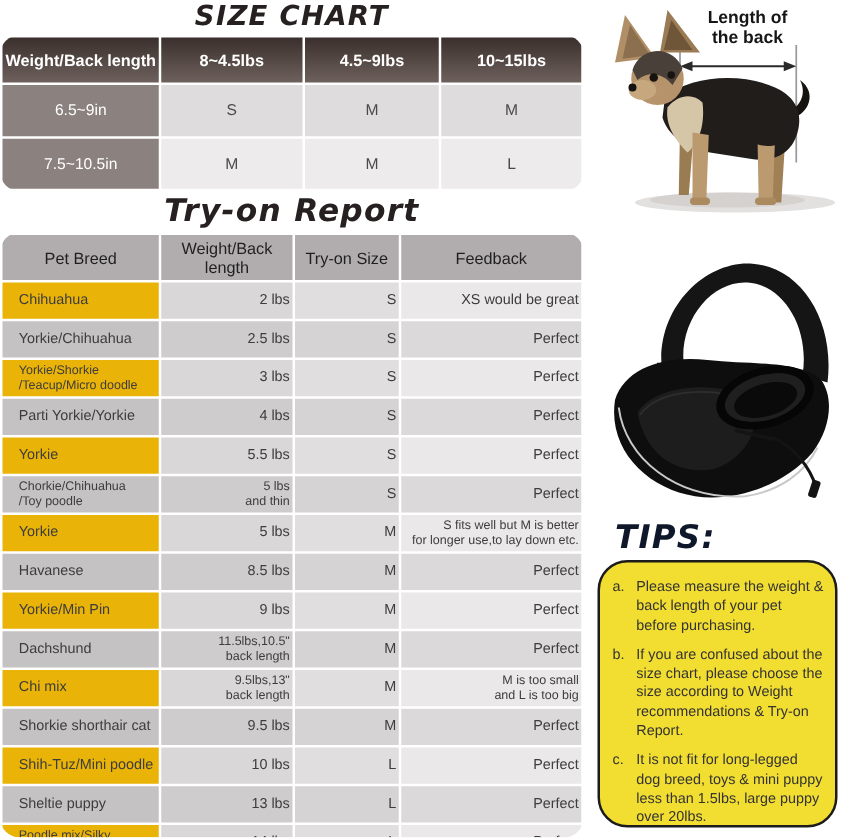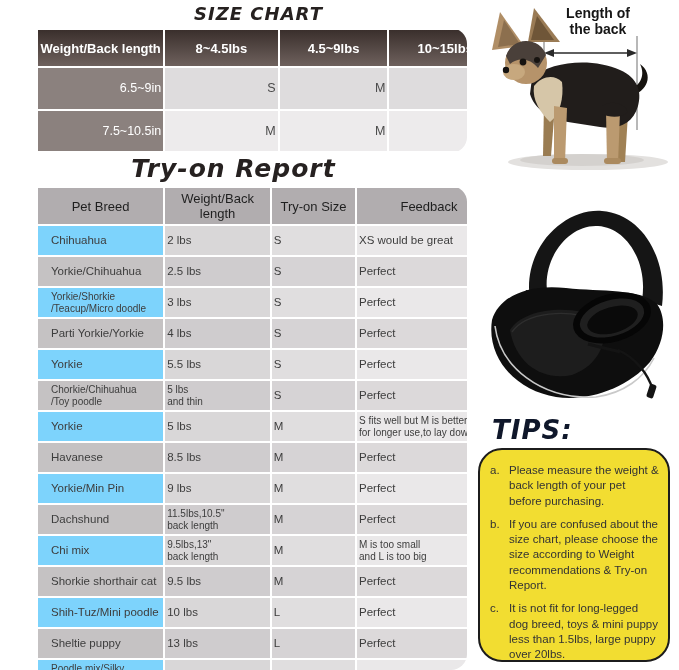--- a/index.html
+++ b/index.html
@@ -6,47 +6,47 @@
   .page{
     position:relative;width:679px;height:670px;background:#fff;overflow:hidden;
     font-family:"Liberation Sans",sans-serif;
   }
   
   .big-title{
     position:absolute;text-align:center;color:#262120;
     font-family:"DejaVu Sans","Liberation Sans",sans-serif;
     font-weight:bold;font-style:italic;letter-spacing:1px;white-space:nowrap;
   }
-  #size-title{top:0;left:0;width:467px;font-size:18px;line-height:27px;padding-left:25px;}
+  #size-title{top:0;left:0;width:467px;font-size:22px;line-height:27px;}
   #tryon-title{top:154px;left:0;width:467px;font-size:25px;line-height:30px;}
   #tips-title{top:414px;left:492px;font-size:26px;line-height:32px;color:#0f172a;}
   
   .tbl-wrap{position:absolute;left:0;width:467px;border-radius:16px;overflow:hidden;background:#fff;}
   #size-wrap{top:28px;height:125px;}
   #tryon-wrap{top:186px;height:484px;}
-  table{border-collapse:separate;border-spacing:2px;width:100%;height:100%;table-layout:fixed;margin-left:36px;}
+  table{border-collapse:separate;border-spacing:2px;width:100%;height:100%;table-layout:fixed;}
   th,td{padding:1px 2px;vertical-align:middle;overflow:hidden;}
   
   #size-table th{
     background:linear-gradient(to bottom,var(--size-header-top,#3a2f2c),var(--size-header-bottom,#6e615d));
     color:#fff;font-size:13px;font-weight:bold;height:34px;text-align:center;
   }
-  #size-table td{height:27px;text-align:right;font-size:12.5px;}
+  #size-table td{height:27px;text-align:center;font-size:12.5px;}
   #size-table td.rowlabel{background:var(--size-label-col,#8b817e);color:#fff;}
   #size-table tr:nth-child(odd) td.val{background:#dedcdd;color:#4a4a4a;}
   #size-table tr:nth-child(even) td.val{background:#edebec;color:#4a4a4a;}
   
   #tryon-table th{
     background:var(--tryon-header,#b1adaf);color:#1f1f1f;font-size:13px;font-weight:normal;
     height:34px;text-align:center;
   }
-  #tryon-table td{height:27px;font-size:11.5px;color:#3d3d3d;text-align:left;white-space:pre-line;line-height:1.2;}
+  #tryon-table td{height:27px;font-size:11.5px;color:#3d3d3d;text-align:right;white-space:pre-line;line-height:1.2;}
   #tryon-table td.breed{text-align:left;padding-left:13px;}
   #tryon-table td.multiline{font-size:10px;line-height:1.18;}
-  #tryon-table tr.light td:nth-child(1){background:#7dd3fc;}
+  #tryon-table tr.light td:nth-child(1){background:#eab308;}
   #tryon-table tr.light td:nth-child(2){background:#d9d7d8;}
   #tryon-table tr.light td:nth-child(3){background:#e0dedf;}
   #tryon-table tr.light td:nth-child(4){background:#eae8e9;}
   #tryon-table tr.dark td:nth-child(1){background:#c5c2c3;}
   #tryon-table tr.dark td:nth-child(2){background:#cfccce;}
   #tryon-table tr.dark td:nth-child(3){background:#d6d3d5;}
   #tryon-table tr.dark td:nth-child(4){background:#dcd9da;}
   
   .fig{position:absolute;left:470px;width:209px;font-weight:bold;}
   #dog-fig{top:0;height:178px;}

